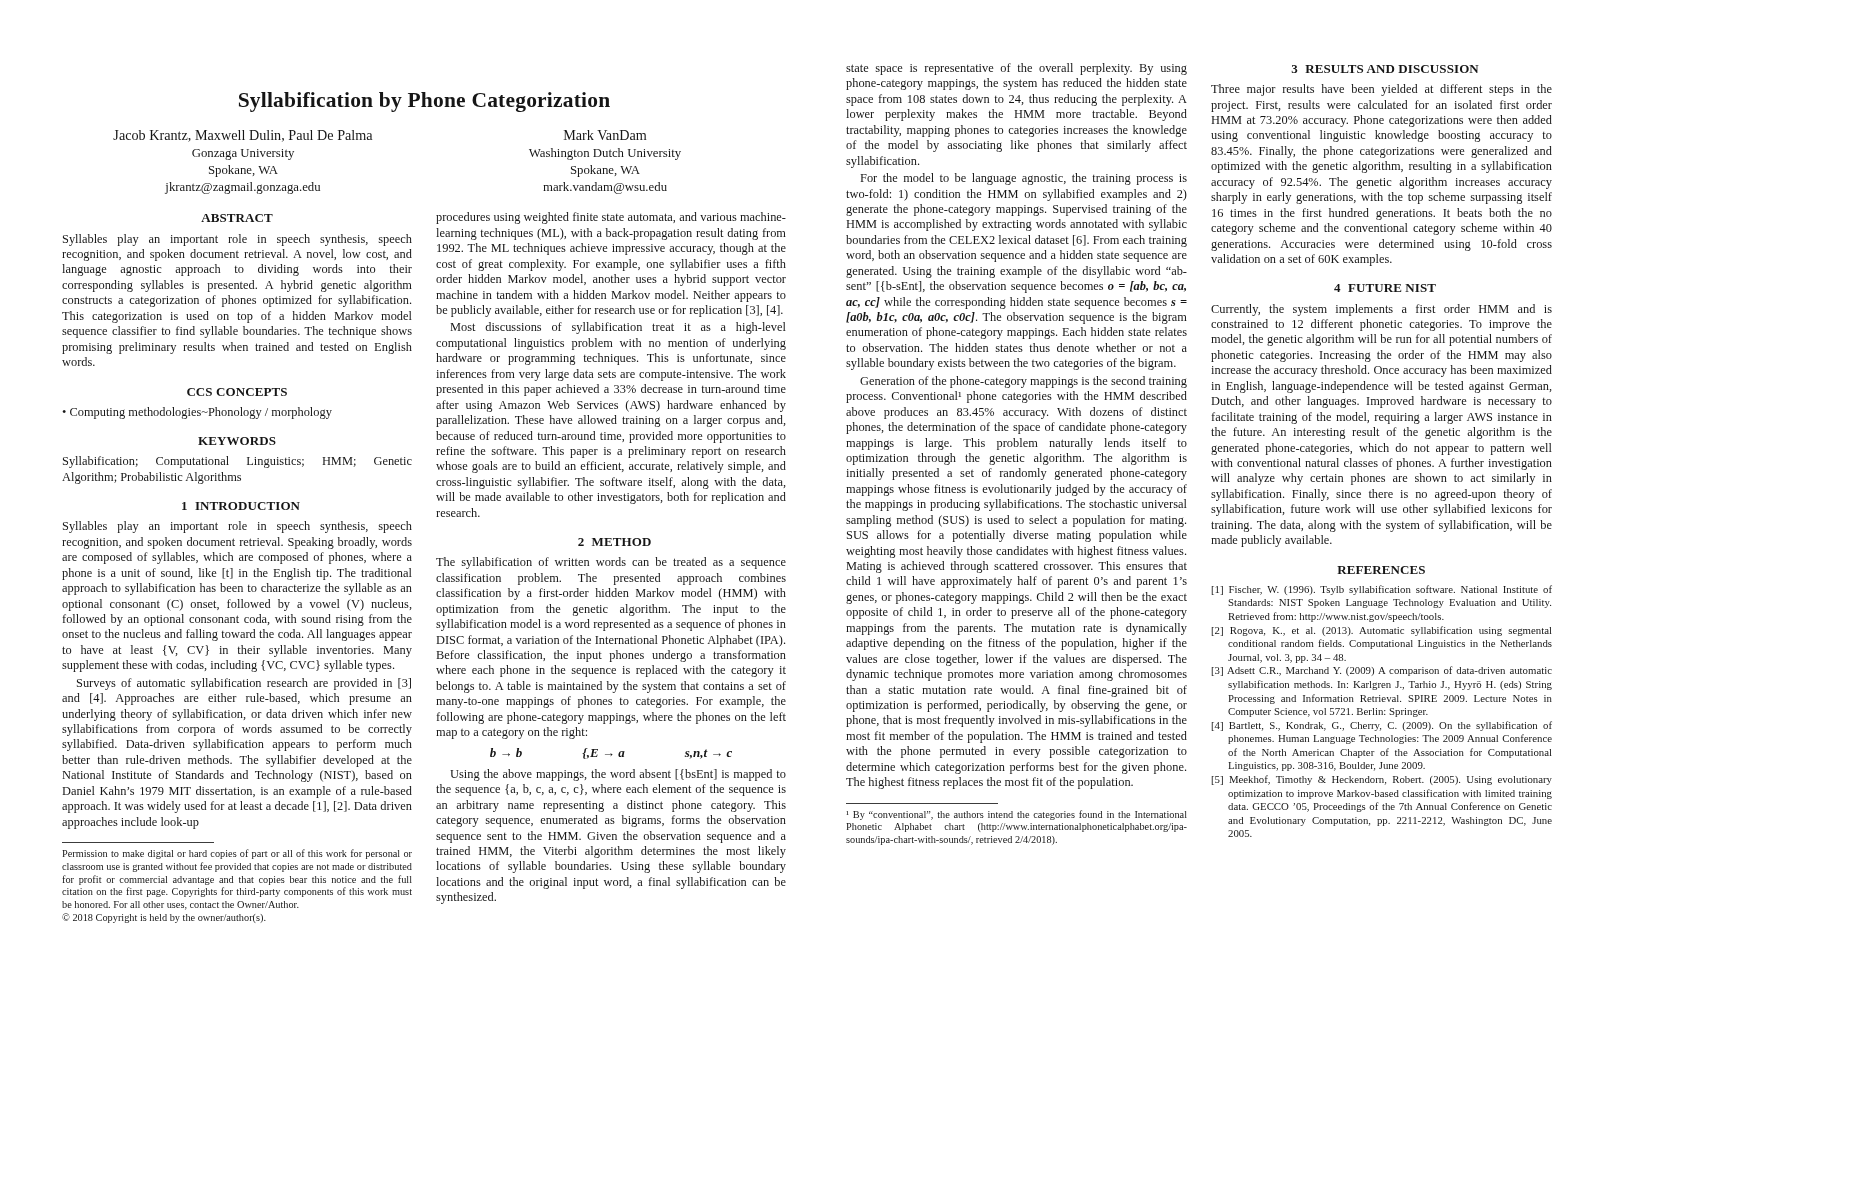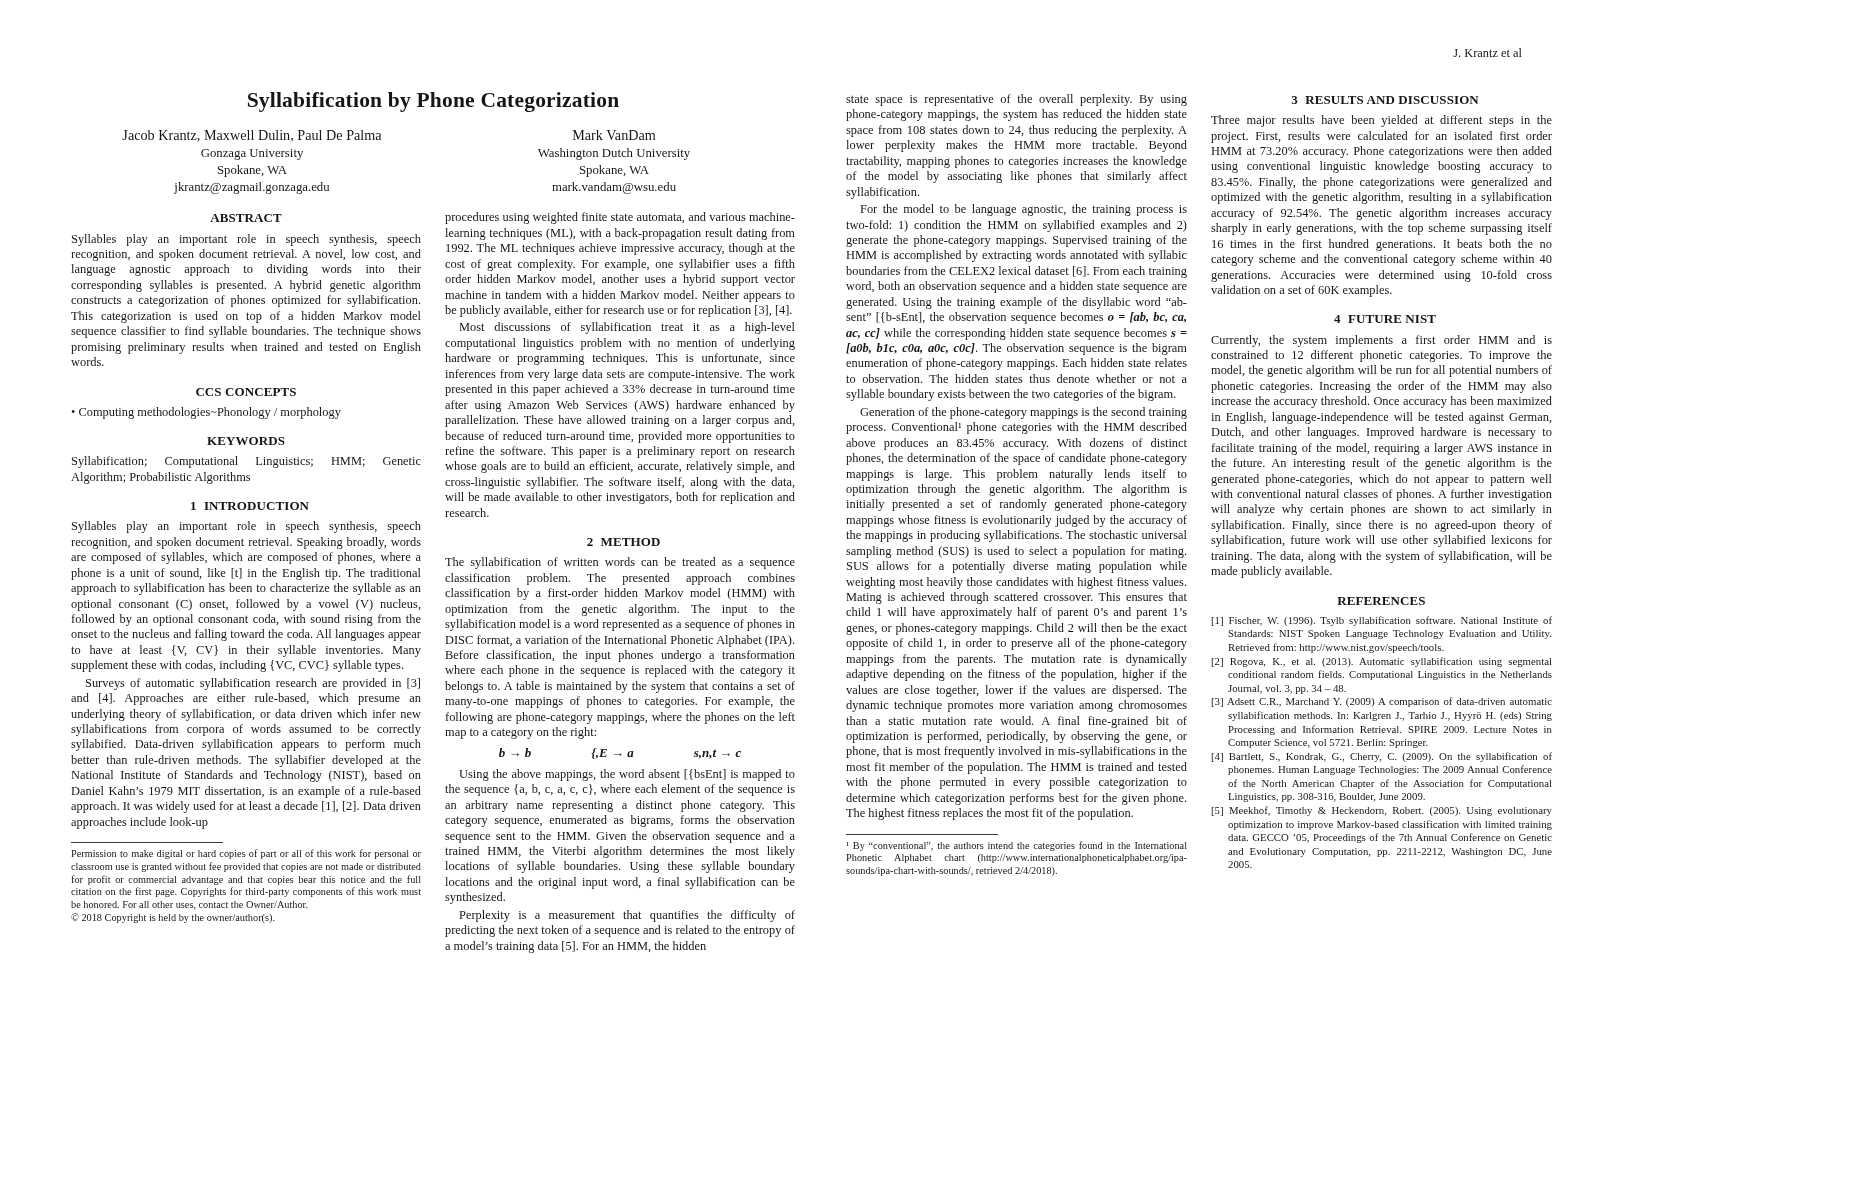--- a/index.html
+++ b/index.html
@@ -2,21 +2,21 @@
 <html><head>
 <meta charset="utf-8">
 <style>
   * { margin:0; padding:0; box-sizing:border-box; }
   html, body { background:#ffffff; }
   body { width:1854px; height:1200px; overflow:hidden; }
   .canvas {
     position:relative; width:1854px; height:1200px; background:#ffffff;
     font-family:"Liberation Serif","DejaVu Serif",serif; color:#161616;
   }
-  .page-left  { position:absolute; left:71px;  top:88px; width:724px; }
+  .page-left  { position:absolute; left:62px;  top:88px; width:724px; }
   .page-right { position:absolute; left:846px; top:46px; width:706px; }
   .paper-title { text-align:center; font-size:21.5px; font-weight:700; letter-spacing:.2px; }
   .authors-row { display:flex; margin-top:13px; }
   .author-block { flex:1; text-align:center; font-size:12.8px; line-height:1.32; }
   .author-names { font-size:14.2px; }
   .cols { display:flex; gap:24px; margin-top:15px; }
   .col { width:350px; font-size:12.4px; line-height:1.245; text-align:justify; }
   .col-r { width:341px; }
   h3.sec { font-size:13px; font-weight:700; margin:13px 0 5px 0; text-align:center; letter-spacing:.1px; }
   .col > h3.sec:first-child { margin-top:0; }
@@ -84,27 +84,25 @@
         <h3 class="sec"><span class="num">2</span><span>METHOD</span></h3>
         <p class="body">The syllabification of written words can be treated as a sequence classification problem. The presented approach combines classification by a first-order hidden Markov model (HMM) with optimization from the genetic algorithm. The input to the syllabification model is a word represented as a sequence of phones in DISC format, a variation of the International Phonetic Alphabet (IPA). Before classification, the input phones undergo a transformation where each phone in the sequence is replaced with the category it belongs to. A table is maintained by the system that contains a set of many-to-one mappings of phones to categories. For example, the following are phone-category mappings, where the phones on the left map to a category on the right:</p>
 
         <div class="formula-row">
           <span>b → b</span>
           <span>{,E → a</span>
           <span>s,n,t → c</span>
         </div>
 
         <p class="body indent">Using the above mappings, the word absent [{bsEnt] is mapped to the sequence {a, b, c, a, c, c}, where each element of the sequence is an arbitrary name representing a distinct phone category. This category sequence, enumerated as bigrams, forms the observation sequence sent to the HMM. Given the observation sequence and a trained HMM, the Viterbi algorithm determines the most likely locations of syllable boundaries. Using these syllable boundary locations and the original input word, a final syllabification can be synthesized.</p>
-        <p class="body indent">Perplexity is a measurement that quantifies the difficulty of predicting the next token of a sequence and is related to the entropy of a model’s training data [5]. For an HMM, the hidden</p>
       </div>
     </div>
   </div>
 
   <div class="page-right">
-    <div class="running-header">J. Krantz et al</div>
 
     <div class="cols">
 
       <div class="col col-r">
         <p class="body">state space is representative of the overall perplexity. By using phone-category mappings, the system has reduced the hidden state space from 108 states down to 24, thus reducing the perplexity. A lower perplexity makes the HMM more tractable. Beyond tractability, mapping phones to categories increases the knowledge of the model by associating like phones that similarly affect syllabification.</p>
 
         <p class="body indent"><span>For the model to be language agnostic, the training process is two-fold: 1) condition the HMM on syllabified examples and 2) generate the phone-category mappings. Supervised training of the HMM is accomplished by extracting words annotated with syllabic boundaries from the CELEX2 lexical dataset [6]. From each training word, both an observation sequence and a hidden state sequence are generated. Using the training example of the disyllabic word “ab-sent” [{b-sEnt], the observation sequence becomes </span><span class="inline-formula">o = [ab, bc, ca, ac, cc]</span><span> while the corresponding hidden state sequence becomes </span><span class="inline-formula">s = [a0b, b1c, c0a, a0c, c0c]</span><span>. The observation sequence is the bigram enumeration of phone-category mappings. Each hidden state relates to observation. The hidden states thus denote whether or not a syllable boundary exists between the two categories of the bigram.</span></p>
 
         <p class="body indent">Generation of the phone-category mappings is the second training process. Conventional¹ phone categories with the HMM described above produces an 83.45% accuracy. With dozens of distinct phones, the determination of the space of candidate phone-category mappings is large. This problem naturally lends itself to optimization through the genetic algorithm. The algorithm is initially presented a set of randomly generated phone-category mappings whose fitness is evolutionarily judged by the accuracy of the mappings in producing syllabifications. The stochastic universal sampling method (SUS) is used to select a population for mating. SUS allows for a potentially diverse mating population while weighting most heavily those candidates with highest fitness values. Mating is achieved through scattered crossover. This ensures that child 1 will have approximately half of parent 0’s and parent 1’s genes, or phones-category mappings. Child 2 will then be the exact opposite of child 1, in order to preserve all of the phone-category mappings from the parents. The mutation rate is dynamically adaptive depending on the fitness of the population, higher if the values are close together, lower if the values are dispersed. The dynamic technique promotes more variation among chromosomes than a static mutation rate would. A final fine-grained bit of optimization is performed, periodically, by observing the gene, or phone, that is most frequently involved in mis-syllabifications in the most fit member of the population. The HMM is trained and tested with the phone permuted in every possible categorization to determine which categorization performs best for the given phone. The highest fitness replaces the most fit of the population.</p>
 

